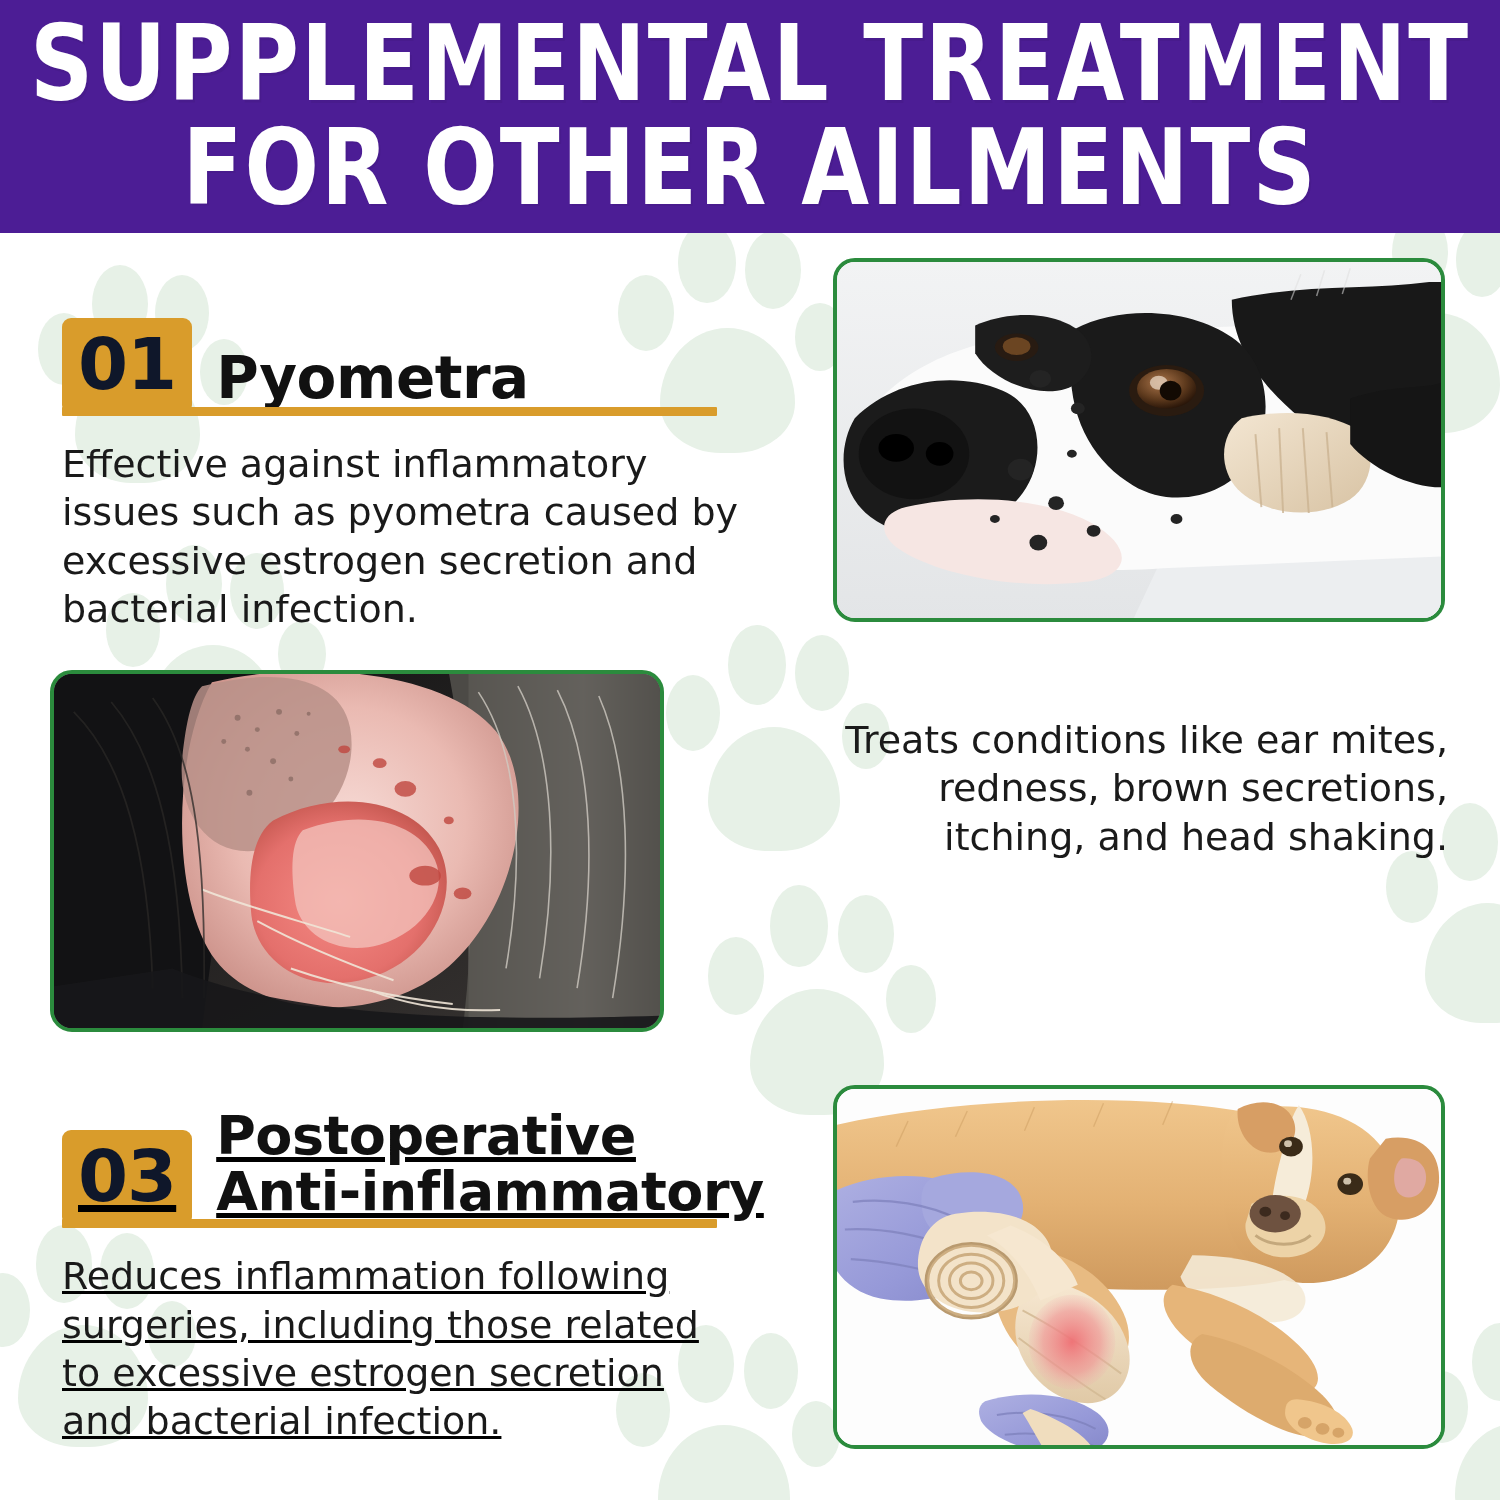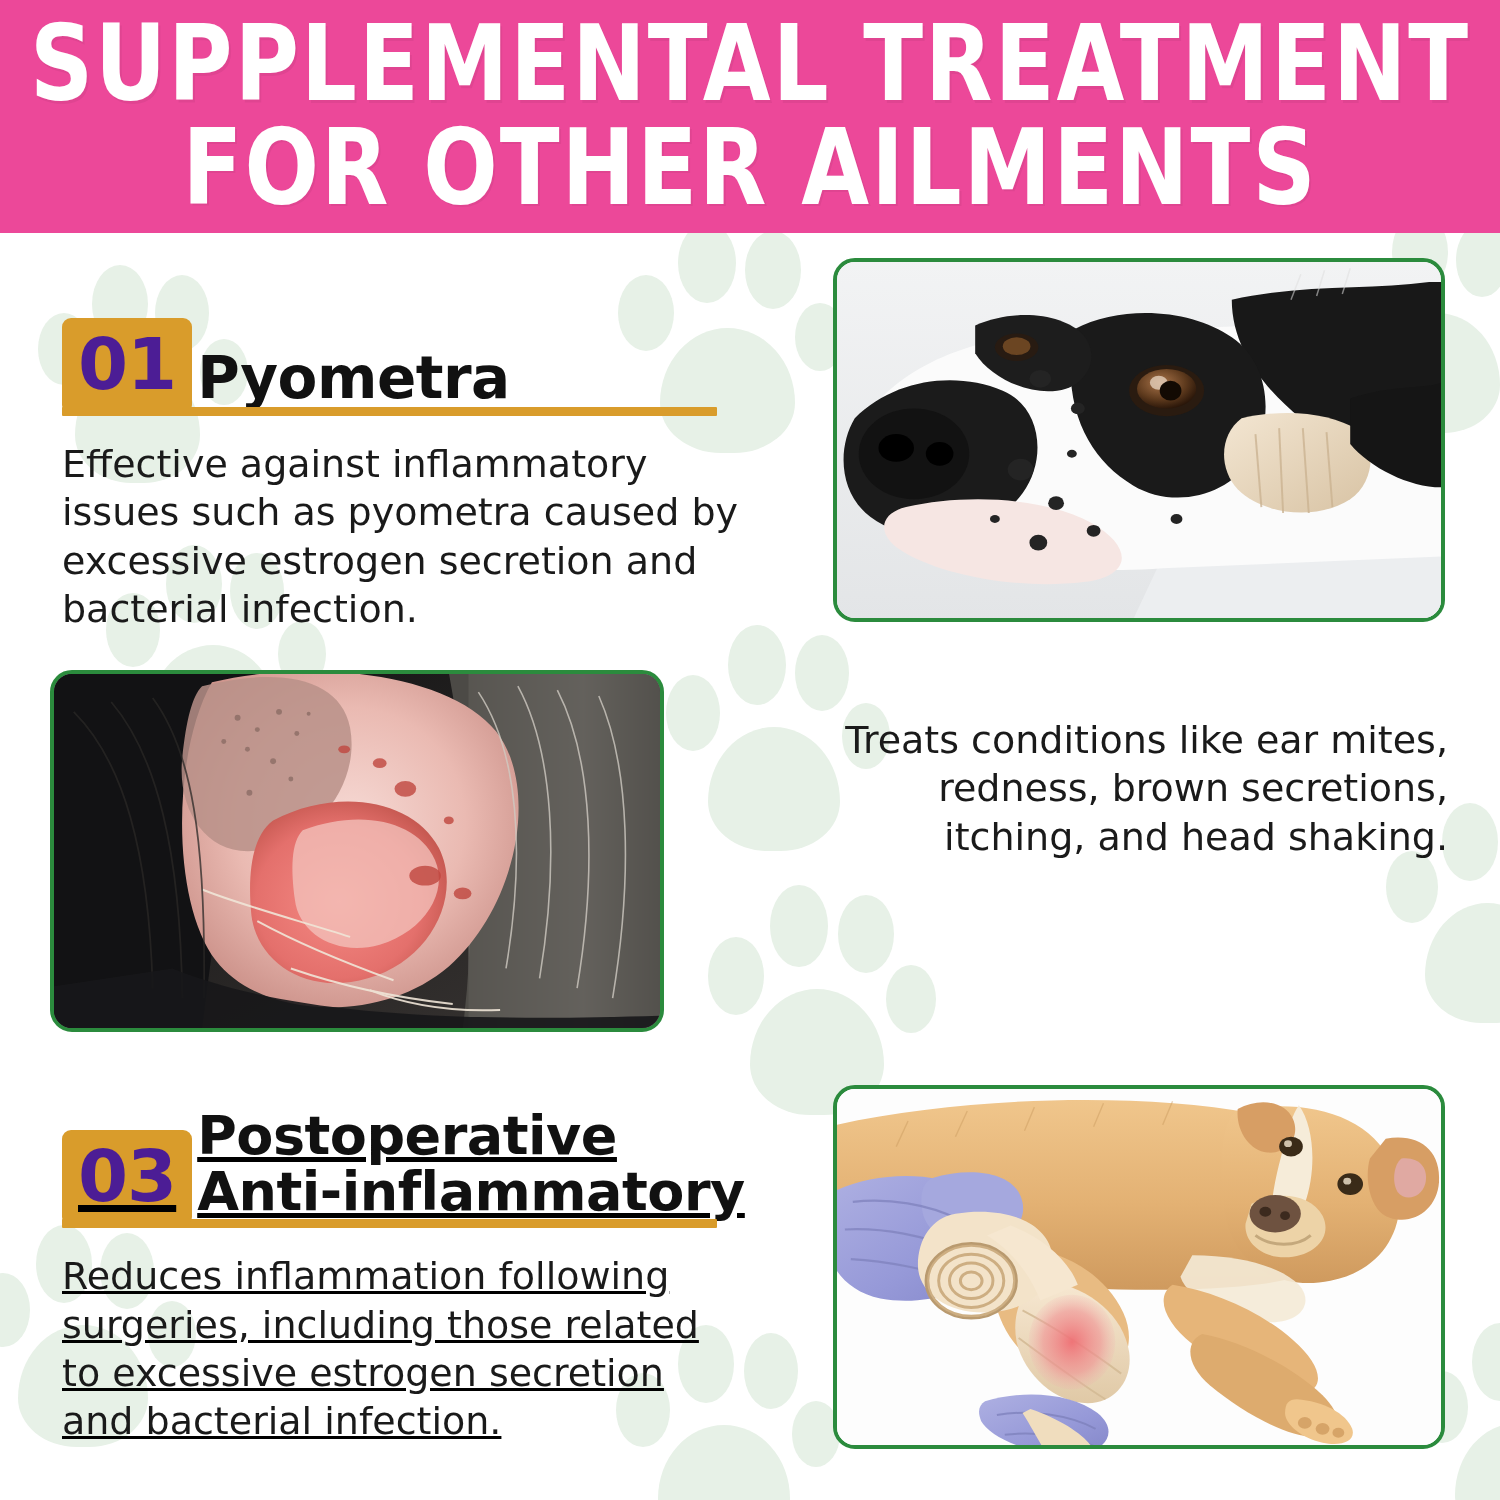--- a/index.html
+++ b/index.html
@@ -24,21 +24,21 @@
   }
   .paw .toe{
     position:absolute;
     background:#e7f1e7;
     border-radius:50%;
   }
 
   
   .header{
     position:absolute; left:0; top:0; width:1500px; height:233px;
-    background:#ec4899;
+    background:#4c1d95;
     z-index:3;
     display:flex; flex-direction:column;
     align-items:center; justify-content:center;
     padding-top:0;
   }
   .header h1{
     color:#ffffff;
     font-family:"DejaVu Sans", sans-serif;
     font-weight:bold;
     font-size:86px;
@@ -58,40 +58,40 @@
   .textblock{ position:absolute; }
 
   .headrow{
     display:flex; align-items:flex-end;
     position:relative;
   }
   .headrow.right{ justify-content:flex-end; }
 
   .numbadge{
     background:#D99C2B;
-    color:#4c1d95;
+    color:#0f172a;
     font-weight:bold;
     font-size:72px;
     line-height:1;
     padding:10px 16px 14px 16px;
     border-radius:9px;
     font-family:"DejaVu Sans", sans-serif;
     letter-spacing:-1px;
     display:inline-block;
     position:relative;
     z-index:2;
   }
   .title{
     font-family:"DejaVu Sans", sans-serif;
     font-weight:bold;
     font-size:58px;
     line-height:1.02;
     color:#111111;
     letter-spacing:-0.5px;
-    padding:0 6px 6px 5px;
+    padding:0 6px 6px 24px;
     white-space:nowrap;
   }
   .title.two-line{ font-size:54px; line-height:1.04; }
 
   .underline{
     position:absolute;
     height:9px;
     background:#D99C2B;
     bottom:-2px;
     border-radius:1px;

